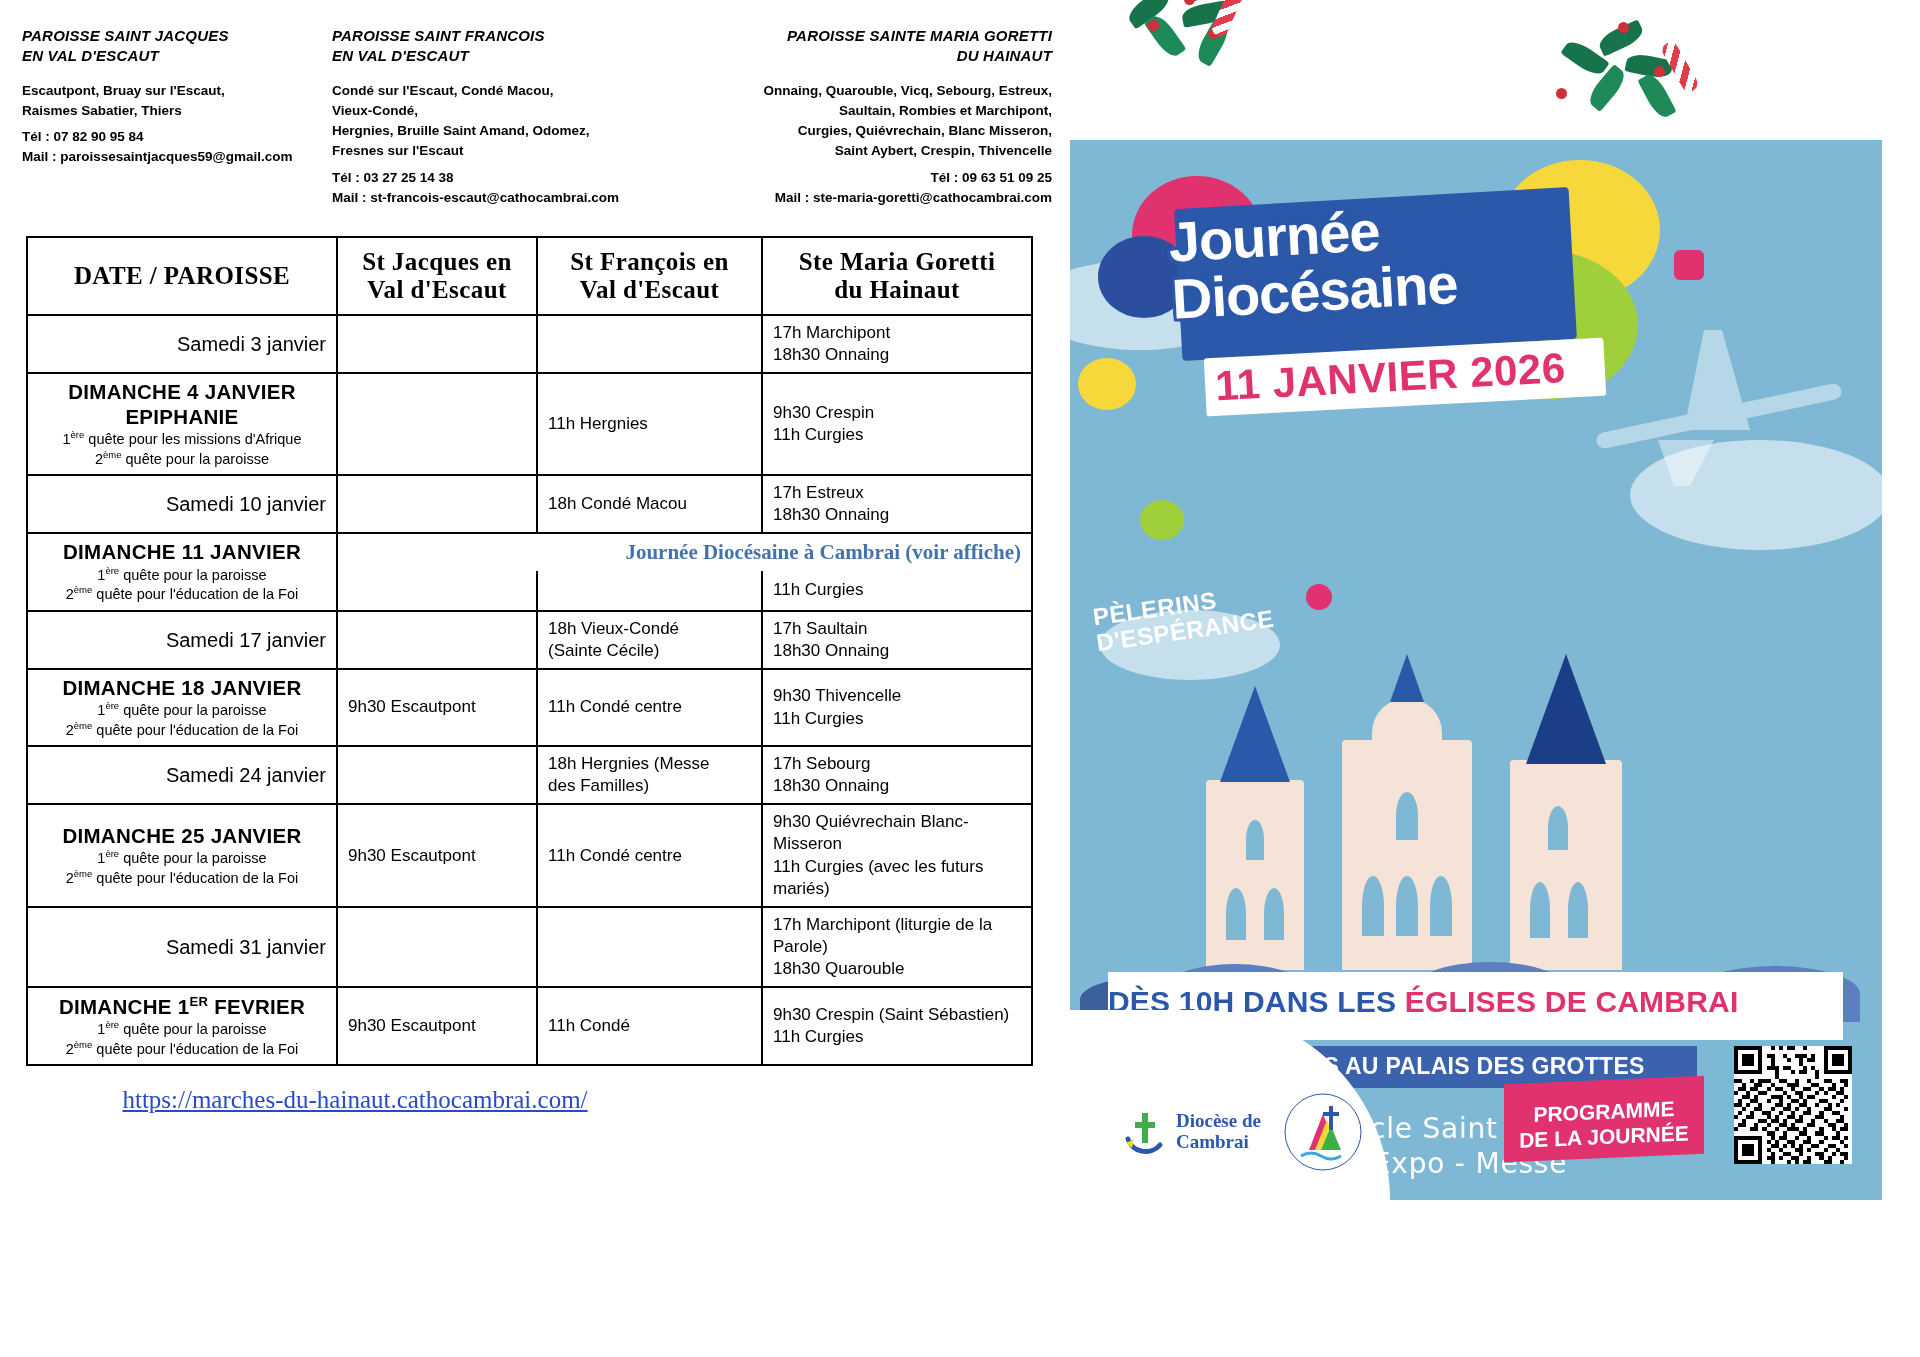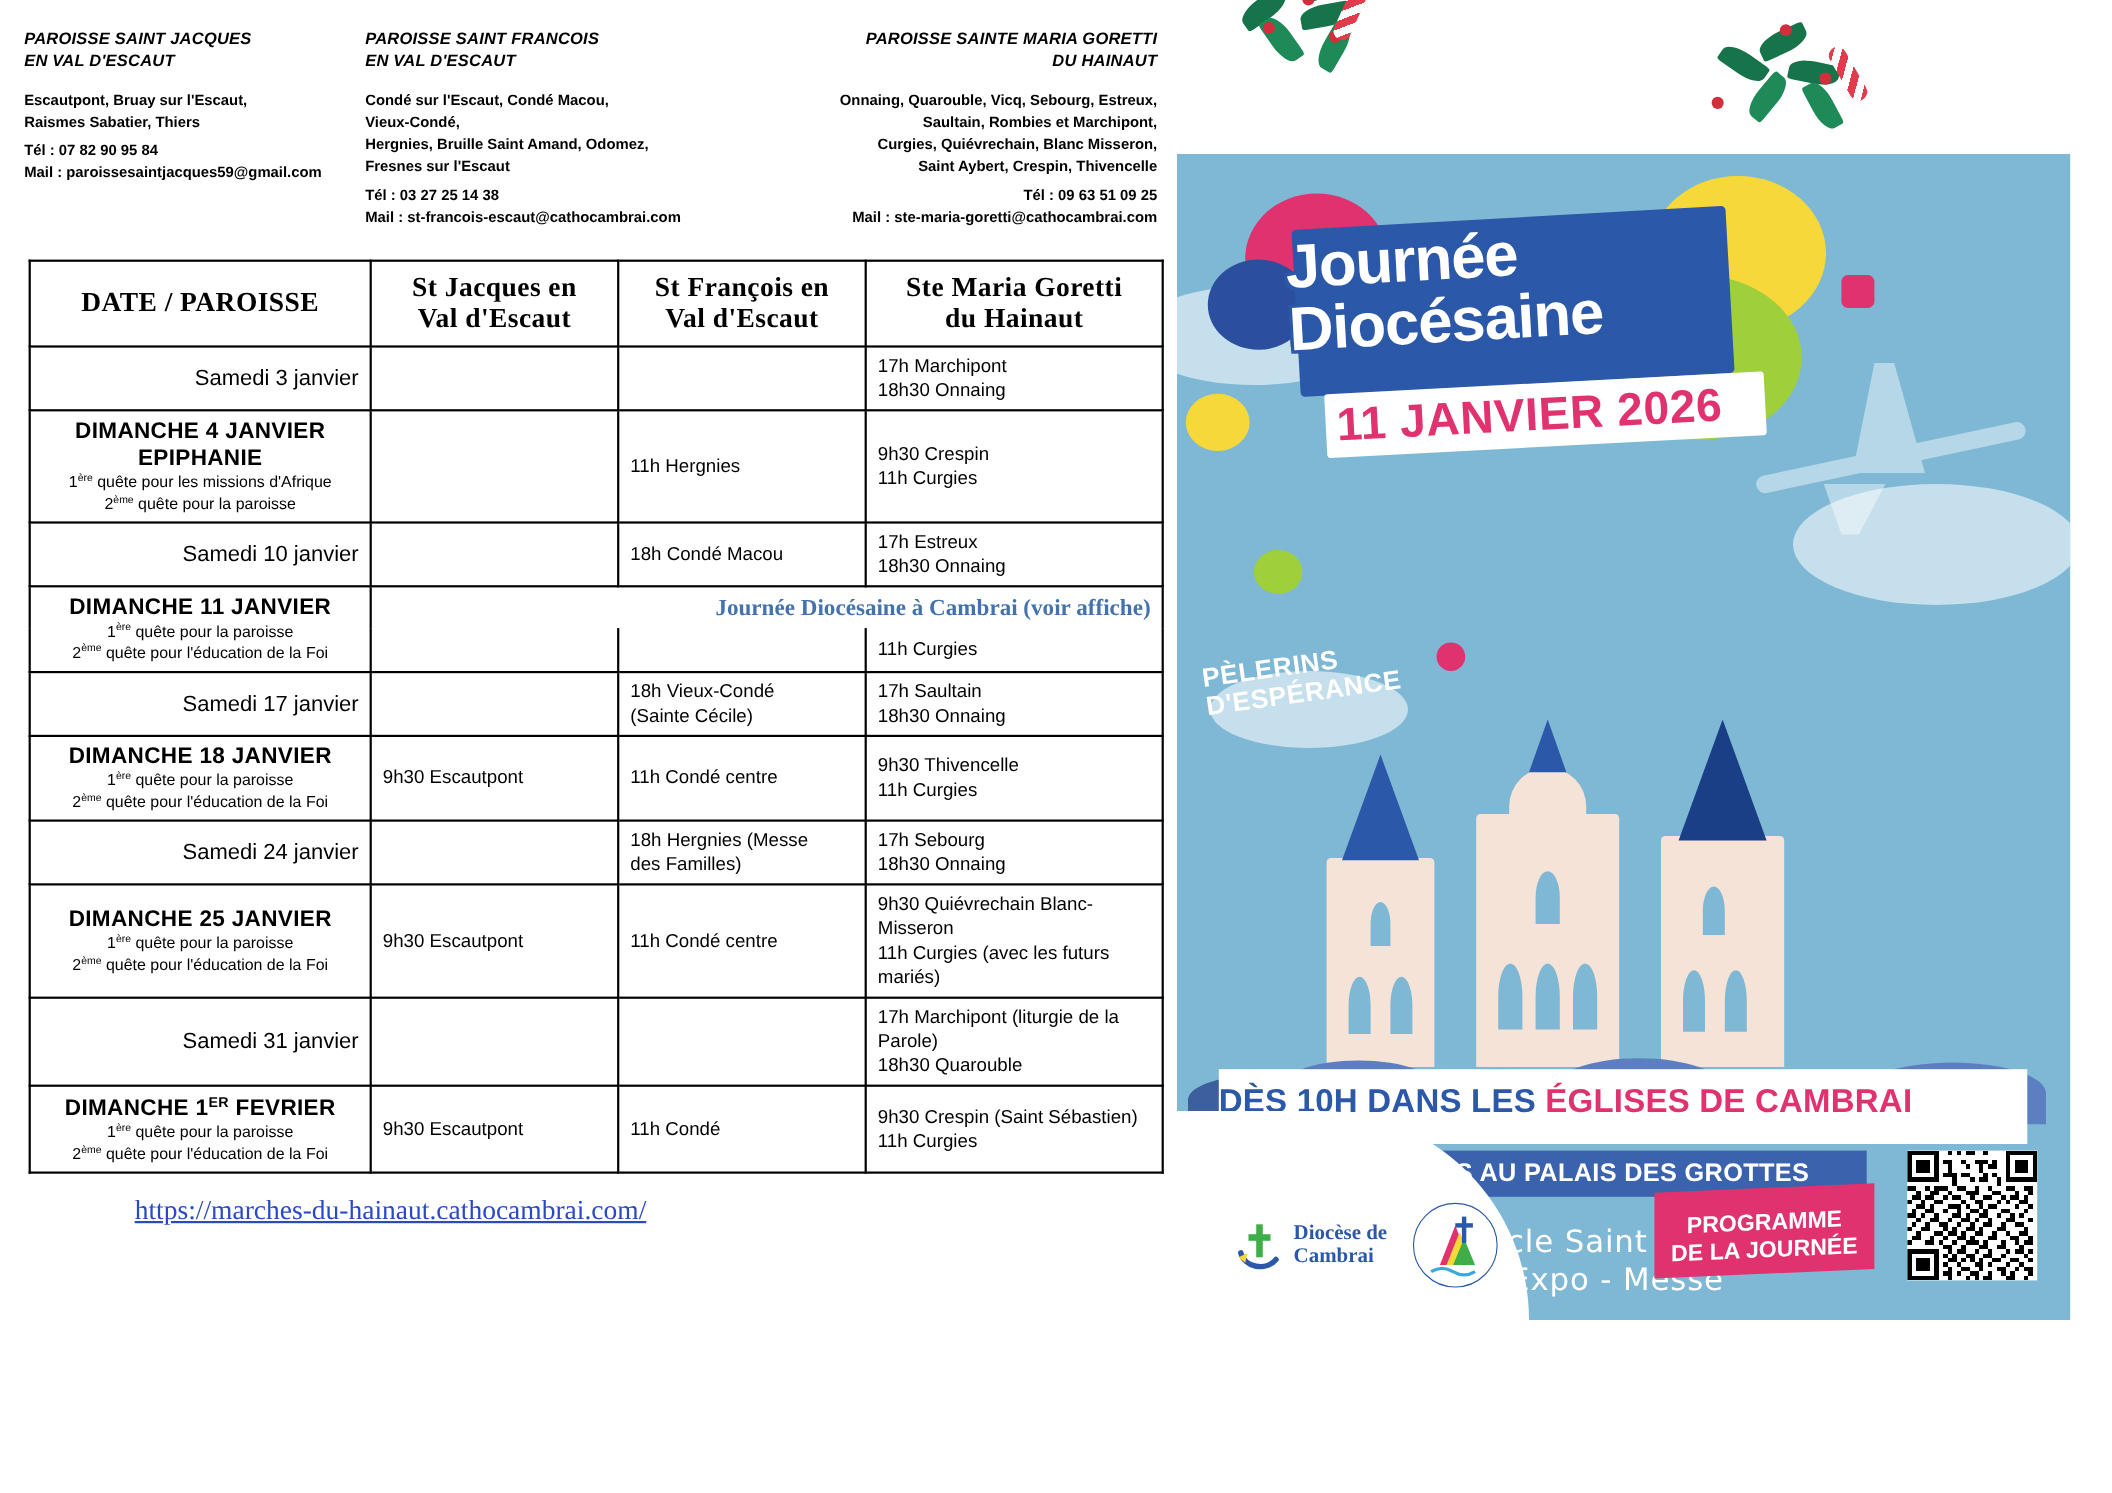--- a/index.html
+++ b/index.html
@@ -94,21 +94,21 @@
   table.mass-table th {
     font-family: "Liberation Serif", serif;
     font-weight: bold;
     font-size: 25px;
     text-align: center;
     line-height: 1.12;
     height: 78px;
     letter-spacing: .4px;
   }
   th.col-date { width: 310px; }
-  th.col-jacques { width: 225px; margin-left: 33px; }
+  th.col-jacques { width: 200px; margin-left: 33px; }
   th.col-francois { width: 225px; }
   th.col-goretti { width: 270px; }
 
   td.date-cell {
     text-align: right;
     font-size: 20px;
     line-height: 1.25;
     padding-right: 14px;
   }
   td.date-cell.sunday {

